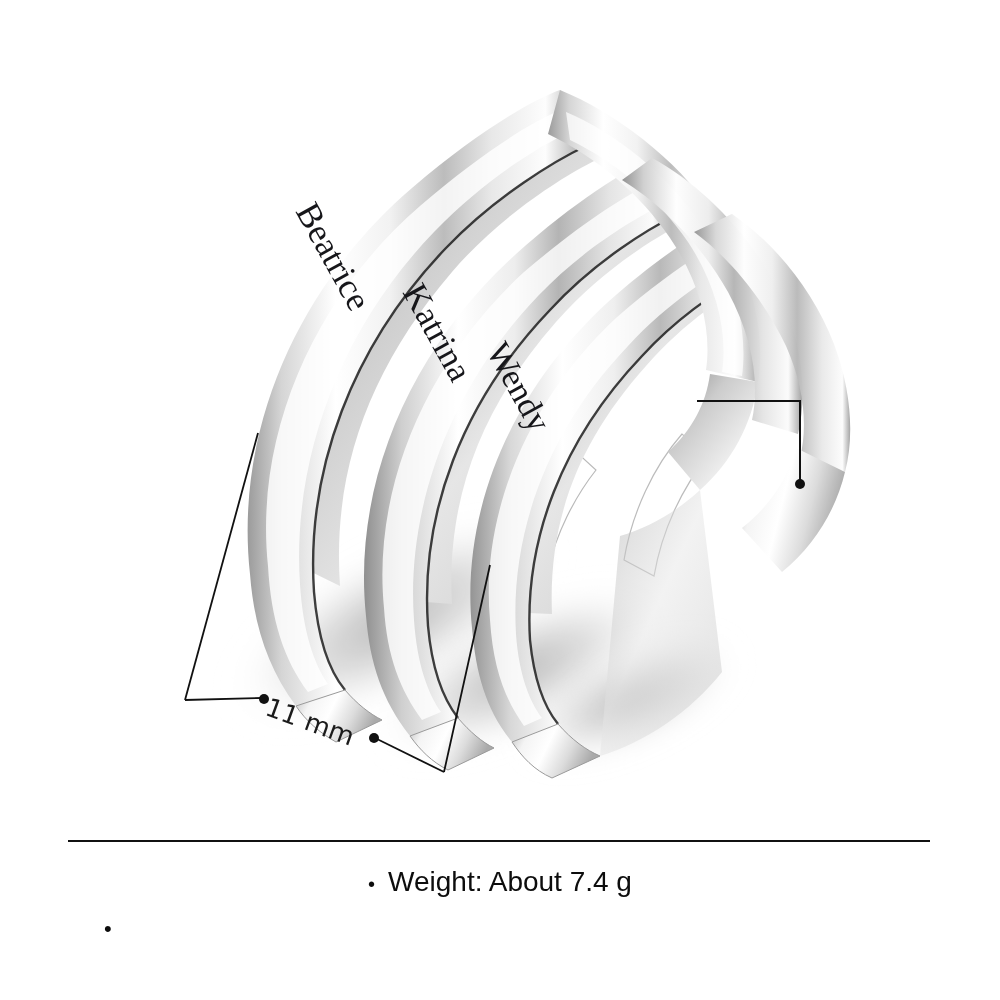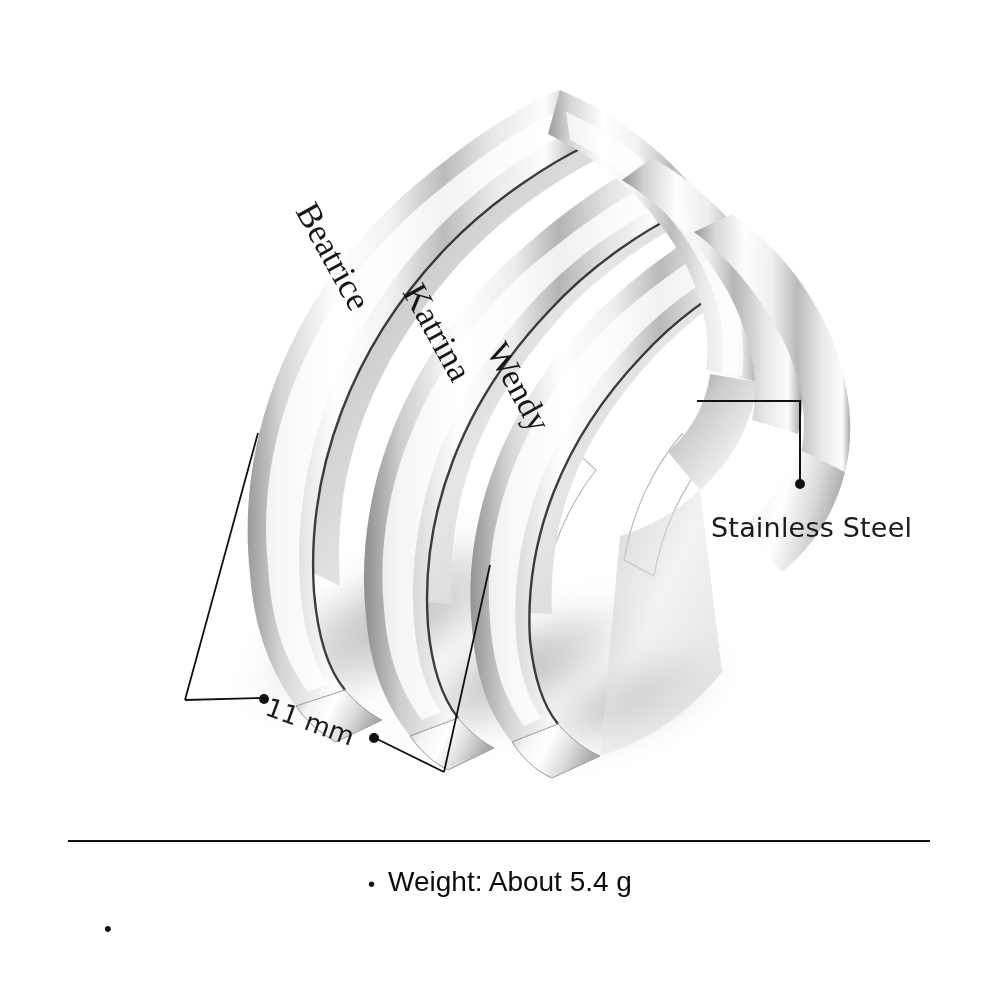--- a/index.html
+++ b/index.html
@@ -286,27 +286,26 @@
       <line x1="375" y1="738" x2="444" y2="772" stroke="#111111" stroke-width="1.8"></line>
       <circle cx="264" cy="699" r="5" fill="#111111"></circle>
       <circle cx="374" cy="738" r="5" fill="#111111"></circle>
     </g>
   </svg>
 
   <div class="engraved-name" id="name-0">Beatrice</div>
   <div class="engraved-name" id="name-1">Katrina</div>
   <div class="engraved-name" id="name-2">Wendy</div>
 
-  <div id="material-label">Stainless Steel</div>
   <div id="dimension-label">11 mm</div>
 </div>
 
 <div id="divider"></div>
 
 <div id="spec-list">
   <div class="spec-line" id="spec-weight">
     <span class="spec-bullet">•</span>
-    <span>Weight: About 5.4 g</span>
+    <span>Weight: About 7.4 g</span>
   </div>
   <div class="spec-line" id="spec-note">
     <span class="spec-bullet">•</span>
   </div>
 </div>
 
 </body></html>

